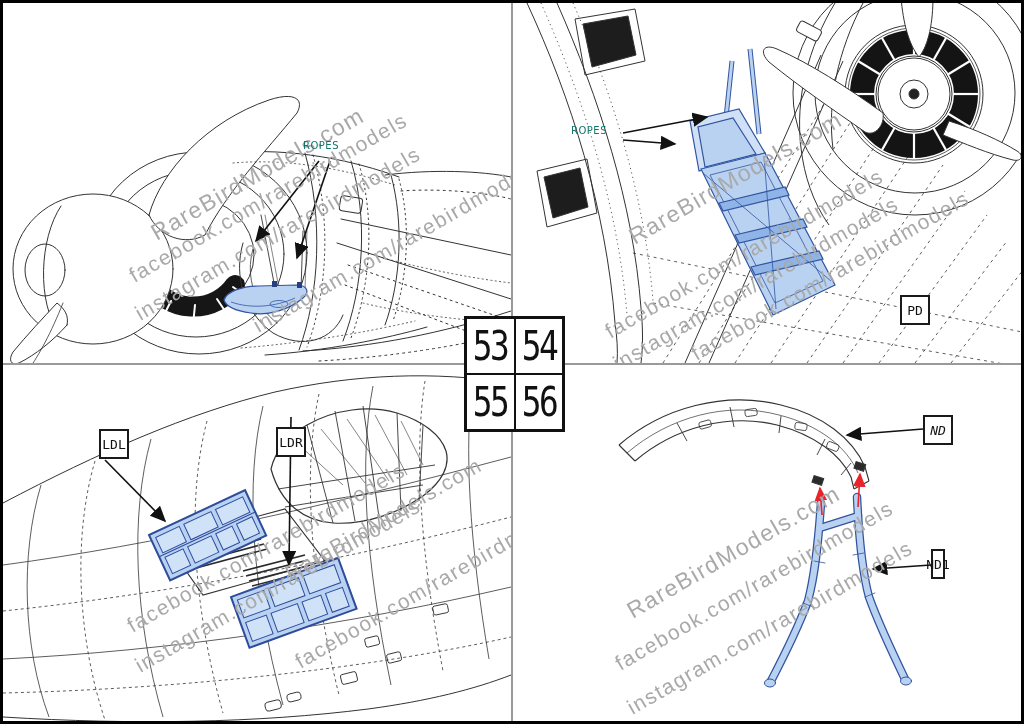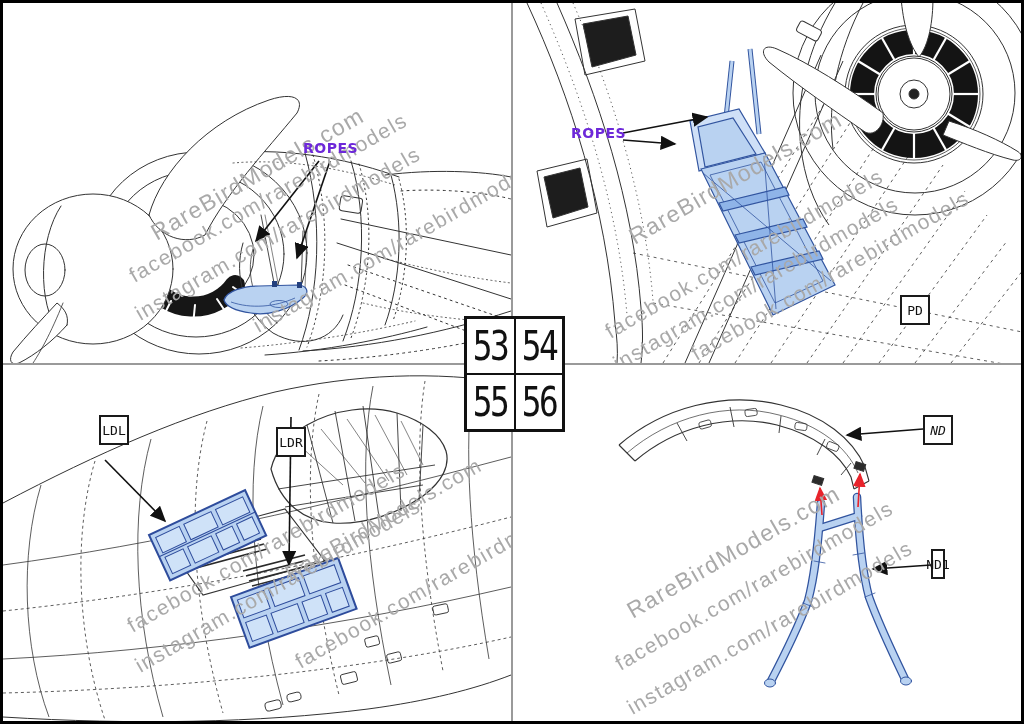--- a/index.html
+++ b/index.html
@@ -30,22 +30,22 @@
     font-family:"DejaVu Sans Mono", monospace; font-size:40px;
   }
   .step-cell span{display:block; transform:scaleX(0.82); letter-spacing:-3px;}
   .part-box{
     position:absolute; width:30px; height:30px; background:#fff;
     border:2px solid #1a1a1a; box-sizing:border-box; z-index:25;
     display:flex; align-items:center; justify-content:center;
     font-family:"DejaVu Sans Mono", monospace; font-size:13px; color:#111;
   }
   .ropes{
-    position:absolute; color:#6d28d9; font-weight:bold; z-index:25;
-    font-family:"DejaVu Sans", sans-serif; font-size:14px; letter-spacing:0.5px;
+    position:absolute; color:#0f766e; font-weight:normal; z-index:25;
+    font-family:"DejaVu Sans", sans-serif; font-size:10px; letter-spacing:0.5px;
   }
 </style>
 </head>
 <body>
 
 <div class="page">
 
   <div class="quad" style="left:0;top:0;width:508px;height:360px;">
     <svg width="508" height="360" viewBox="0 0 508 360">
       <defs>
@@ -390,21 +390,21 @@
         <span>56</span>
       </div>
   </div>
 
   <div class="ropes" style="left:300px;top:137px;">ROPES</div>
   <div class="ropes" style="left:568px;top:122px;">ROPES</div>
 
   <div class="part-box" style="left:897px;top:292px;">
       <span>PD</span>
     </div>
-  <div class="part-box" style="left:96px;top:412px;">
+  <div class="part-box" style="left:96px;top:426px;">
       <span>LDL</span>
     </div>
   <div class="part-box" style="left:273px;top:384px;margin-top:40px;">
       <span>LDR</span>
     </div>
   <div class="part-box" style="left:920px;top:412px;font-style:italic;">
       <span>ND</span>
     </div>
   <div class="part-box" style="left:928px;top:546px;width:14px;">
       <span>ND1</span>

